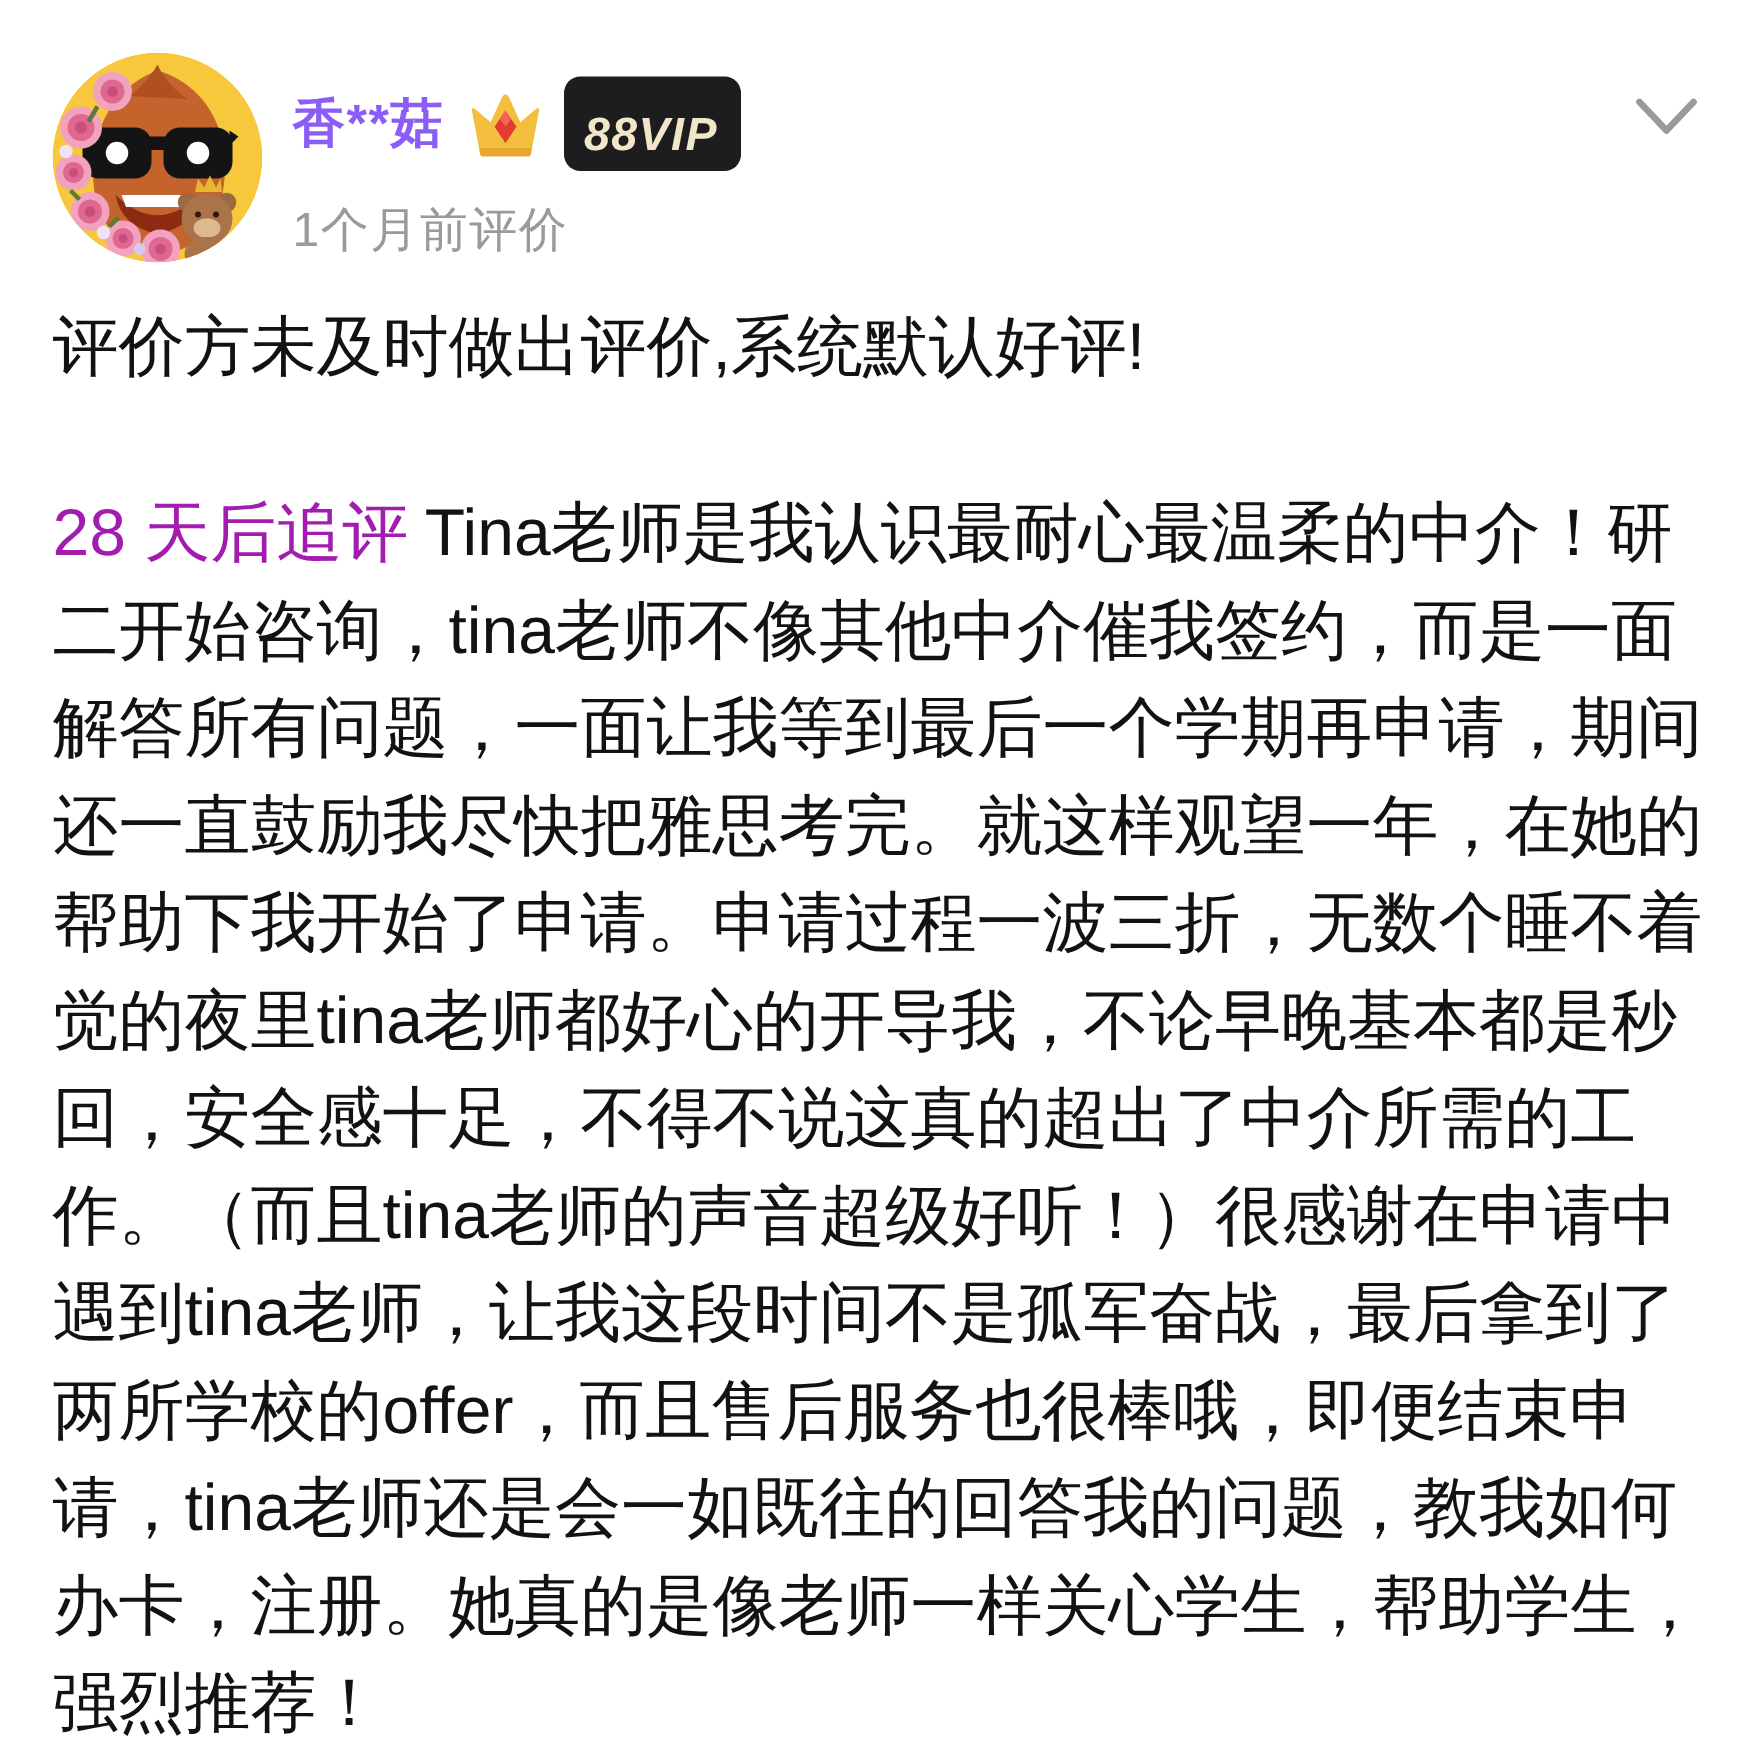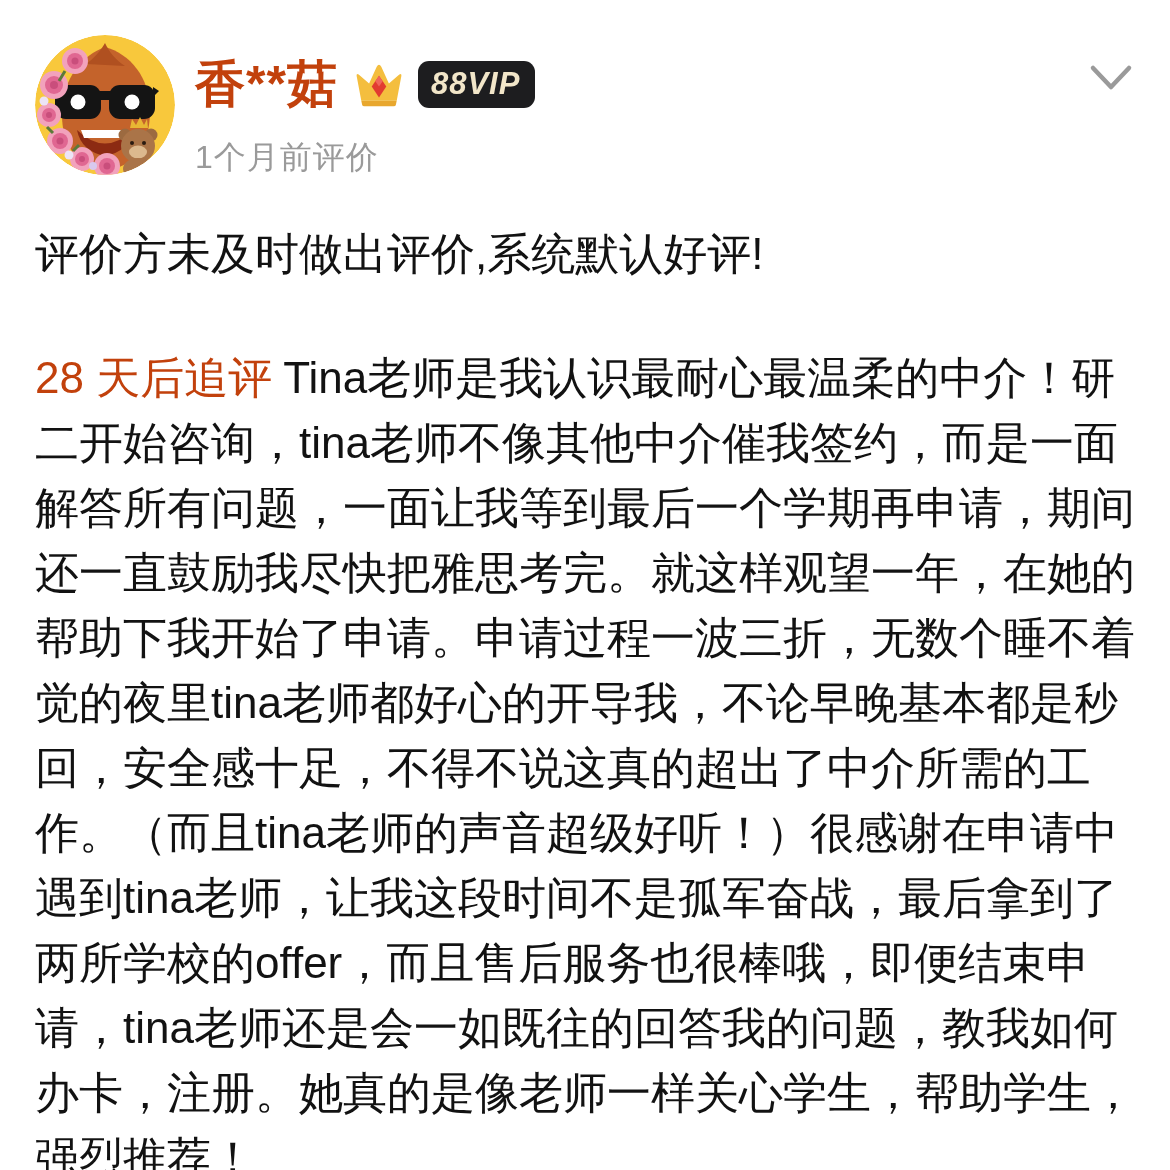--- a/index.html
+++ b/index.html
@@ -6,35 +6,35 @@
   html,body { width:1170px; height:1170px; background:#ffffff; overflow:hidden; }
   body { font-family:"Liberation Sans", sans-serif; color:#121212; }
   .card { padding:35px 35px 0 35px; position:relative; }
 
   .header { display:flex; align-items:flex-start; position:relative; }
   .avatar { width:140px; height:140px; flex:0 0 140px; border-radius:50%; overflow:hidden; }
   .avatar svg { display:block; width:140px; height:140px; }
 
   .user-info { margin-left:20px; padding-top:16px; }
   .user-line { display:flex; align-items:center; }
-  .username { font-size:50px; font-weight:700; color:#c2410c; letter-spacing:1px; }
+  .username { font-size:35px; font-weight:700; color:#8b5cf6; letter-spacing:1px; }
   .crown { margin-left:16px; display:flex; align-items:center; }
   .crown svg { width:50px; height:46px; }
   .vip-badge { margin-left:14px; background:#1d1d1f; color:#f2e6c9; font-size:31px;
                font-weight:700; font-style:italic; letter-spacing:1px;
-               padding:6px 15px 7px 13px; border-radius:11px; line-height:1.1; }
+               padding:22px 15px 7px 13px; border-radius:11px; line-height:1.1; }
   .timestamp { font-size:32px; color:#9a9a9a; margin-top:18px; letter-spacing:1px; }
 
   .chevron { position:absolute; right:2px; top:28px; width:44px; height:30px; cursor:pointer; }
 
-  .system-note { margin-top:48px; font-size:44px; line-height:1.2; font-weight:500; color:#121212; }
+  .system-note { margin-top:30px; font-size:44px; line-height:1.2; font-weight:500; color:#121212; }
 
   .review-text { margin-top:64px; font-size:44px; line-height:65px; font-weight:500;
                  color:#121212; width:1100px; word-break:break-word; }
-  .followup-tag { color:#c2410c; font-weight:500; }
+  .followup-tag { color:#a21caf; font-weight:500; }
 </style>
 </head>
 <body>
 
 <div class="card">
 
   <div class="header">
 
     <div class="avatar">
       <svg viewBox="0 0 140 140">

